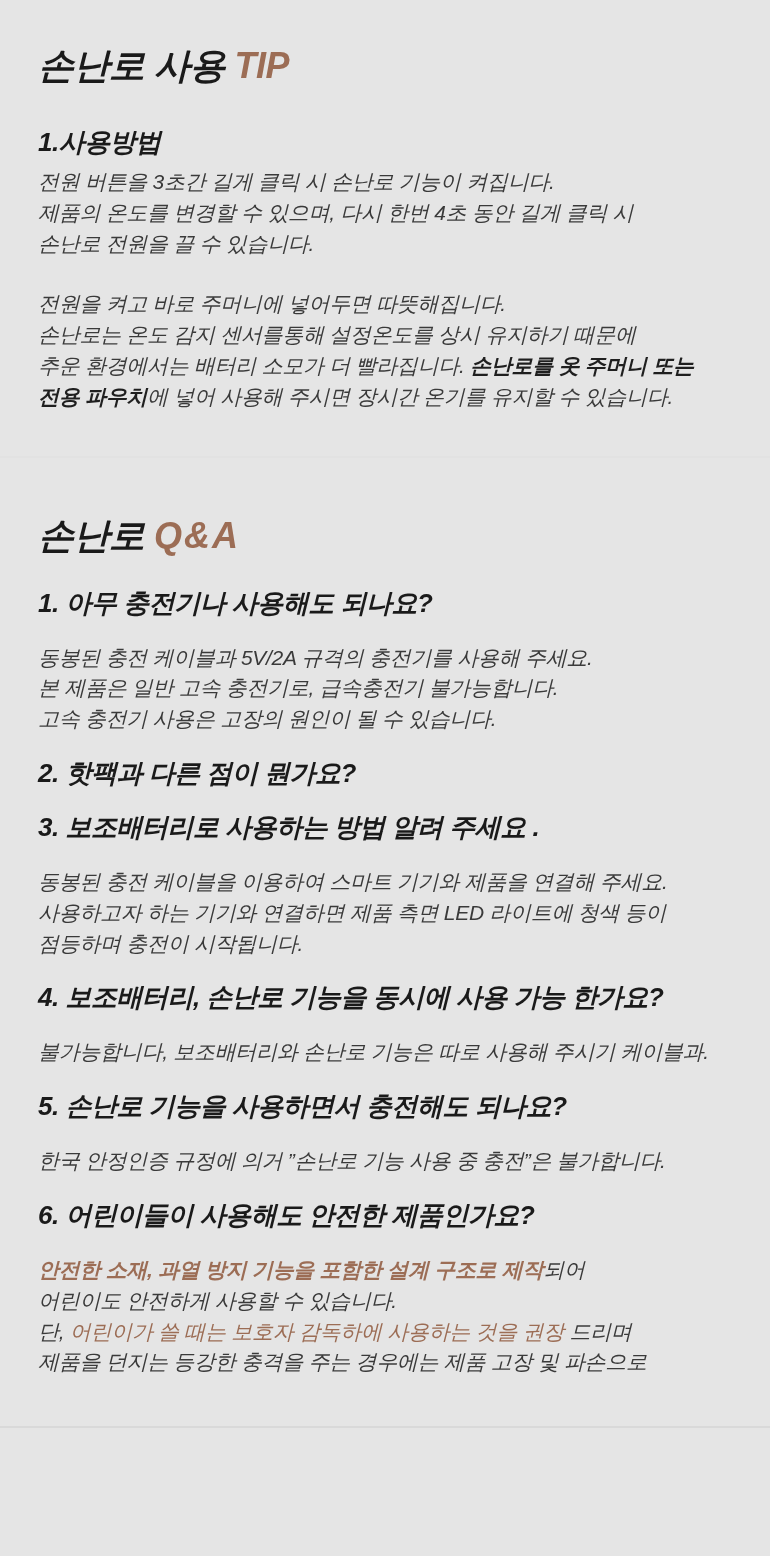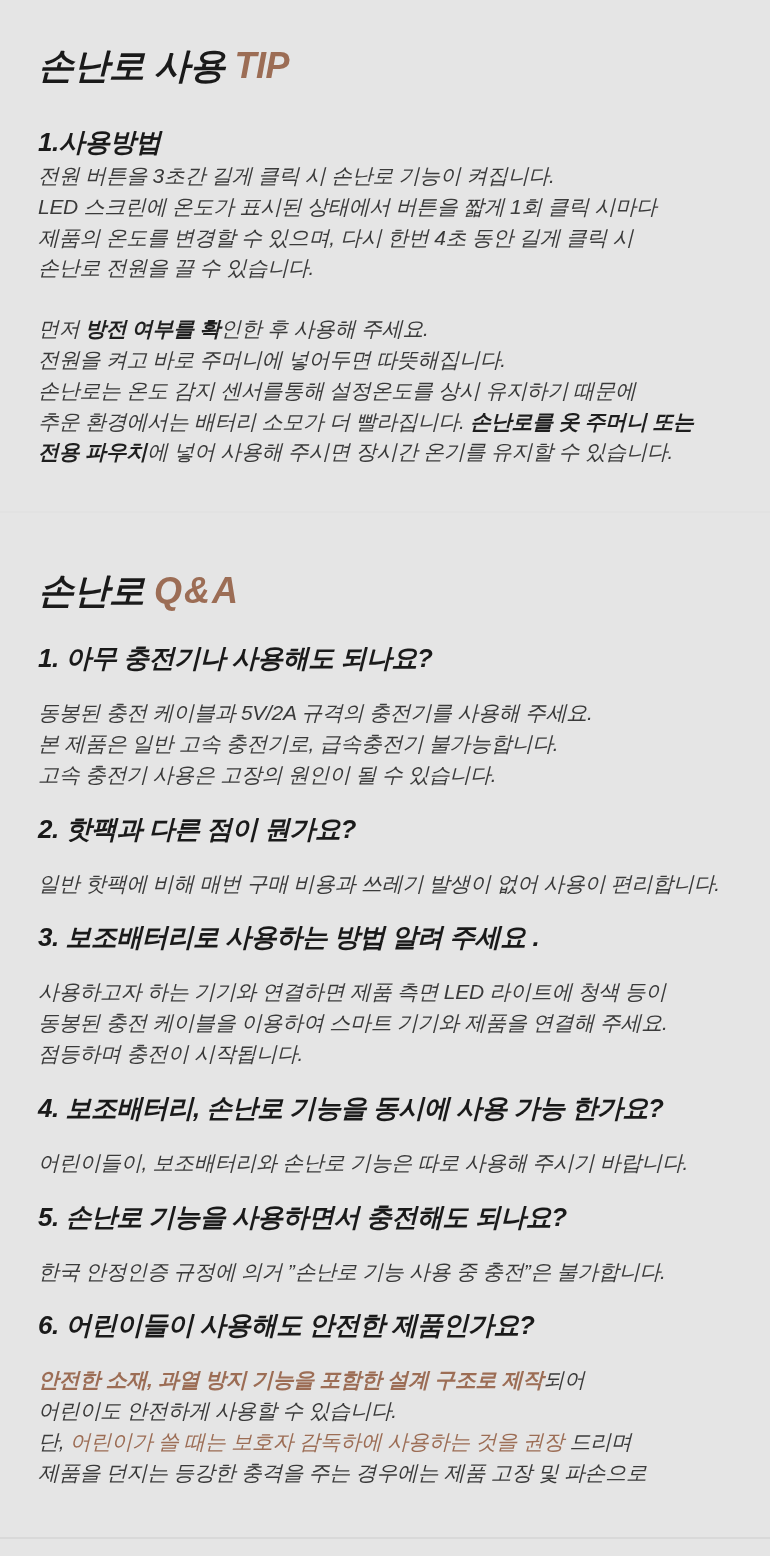--- a/index.html
+++ b/index.html
@@ -36,21 +36,21 @@
     color: #1a1a1a;
     letter-spacing: -0.5px;
     margin: 0;
   }
   .body {
     font-size: 21px;
     line-height: 30.8px;
     color: #3a3a3a;
     letter-spacing: -0.3px;
   }
-  .tip-block .body { margin-top: 5px; }
+  .tip-block .body { margin-top: 11px; }
   .tip-block + .tip-block { margin-top: 30px; }
   .qa-item .body { margin-top: 26px; }
   .qa-item + .qa-item { margin-top: 24px; }
   .s-b { font-weight: 700; color: #1f1f1f; }
   .s-a { color: var(--accent); text-align: center; }
   .s-ab { color: var(--accent); font-weight: 700; }
   .divider {
     border: none;
     border-top: 2px solid #e2e2e2;
     margin: 0;
@@ -63,29 +63,27 @@
 
 <div class="page">
 
   <section class="section tip-section">
     <h1 class="tip-title"><span>손난로 사용 </span><span class="h1-accent">TIP</span></h1>
 
     <div class="tip-block">
       <h2>1.사용방법</h2>
       <div class="body">
           <div class="line"><span>전원 버튼을 3초간 길게 클릭 시 손난로 기능이 켜집니다.</span></div>
-          <div class="line"><span>LED 스크린에 온도가 표시된 상태에서 버튼을 짧게 1회 클릭 시마다</span></div>
           <div class="line"><span>제품의 온도를 변경할 수 있으며, 다시 한번 4초 동안 길게 클릭 시</span></div>
           <div class="line"><span>손난로 전원을 끌 수 있습니다.</span></div>
         </div>
     </div>
 
     <div class="tip-block">
       <div class="body">
-          <div class="line"><span>먼저 </span><span class="s-b">방전 여부를 확</span><span>인한 후 사용해 주세요.</span></div>
           <div class="line"><span>전원을 켜고 바로 주머니에 넣어두면 따뜻해집니다.</span></div>
           <div class="line"><span>손난로는 온도 감지 센서를통해 설정온도를 상시 유지하기 때문에</span></div>
           <div class="line"><span>추운 환경에서는 배터리 소모가 더 빨라집니다. </span><span class="s-b">손난로를 옷 주머니 또는</span></div>
           <div class="line"><span class="s-b">전용 파우치</span><span>에 넣어 사용해 주시면 장시간 온기를 유지할 수 있습니다.</span></div>
         </div>
     </div>
   </section>
 
   <hr class="divider">
 
@@ -97,37 +95,36 @@
       <div class="body">
           <div class="line"><span>동봉된 충전 케이블과 5V/2A 규격의 충전기를 사용해 주세요.</span></div>
           <div class="line"><span>본 제품은 일반 고속 충전기로, 급속충전기 불가능합니다.</span></div>
           <div class="line"><span>고속 충전기 사용은 고장의 원인이 될 수 있습니다.</span></div>
         </div>
     </div>
 
     <div class="qa-item">
       <h2>2. 핫팩과 다른 점이 뭔가요?</h2>
       <div class="body">
-          <div class="line"><span>일반 핫팩에 비해 매번 구매 비용과 쓰레기 발생이 없어 사용이 편리합니다.</span></div>
         </div>
     </div>
 
     <div class="qa-item">
       <h2>3. 보조배터리로 사용하는 방법 알려 주세요 .</h2>
       <div class="body">
+          <div class="line"><span>동봉된 충전 케이블을 이용하여 스마트 기기와 제품을 연결해 주세요.</span></div>
           <div class="line"><span>사용하고자 하는 기기와 연결하면 제품 측면 LED 라이트에 청색 등이</span></div>
-          <div class="line"><span>동봉된 충전 케이블을 이용하여 스마트 기기와 제품을 연결해 주세요.</span></div>
           <div class="line"><span>점등하며 충전이 시작됩니다.</span></div>
         </div>
     </div>
 
     <div class="qa-item">
       <h2>4. 보조배터리, 손난로 기능을 동시에 사용 가능 한가요?</h2>
       <div class="body">
-          <div class="line"><span>어린이들이, 보조배터리와 손난로 기능은 따로 사용해 주시기 바랍니다.</span></div>
+          <div class="line"><span>불가능합니다, 보조배터리와 손난로 기능은 따로 사용해 주시기 케이블과.</span></div>
         </div>
     </div>
 
     <div class="qa-item">
       <h2>5. 손난로 기능을 사용하면서 충전해도 되나요?</h2>
       <div class="body">
           <div class="line"><span>한국 안정인증 규정에 의거 ”손난로 기능 사용 중 충전”은 불가합니다.</span></div>
         </div>
     </div>
 

